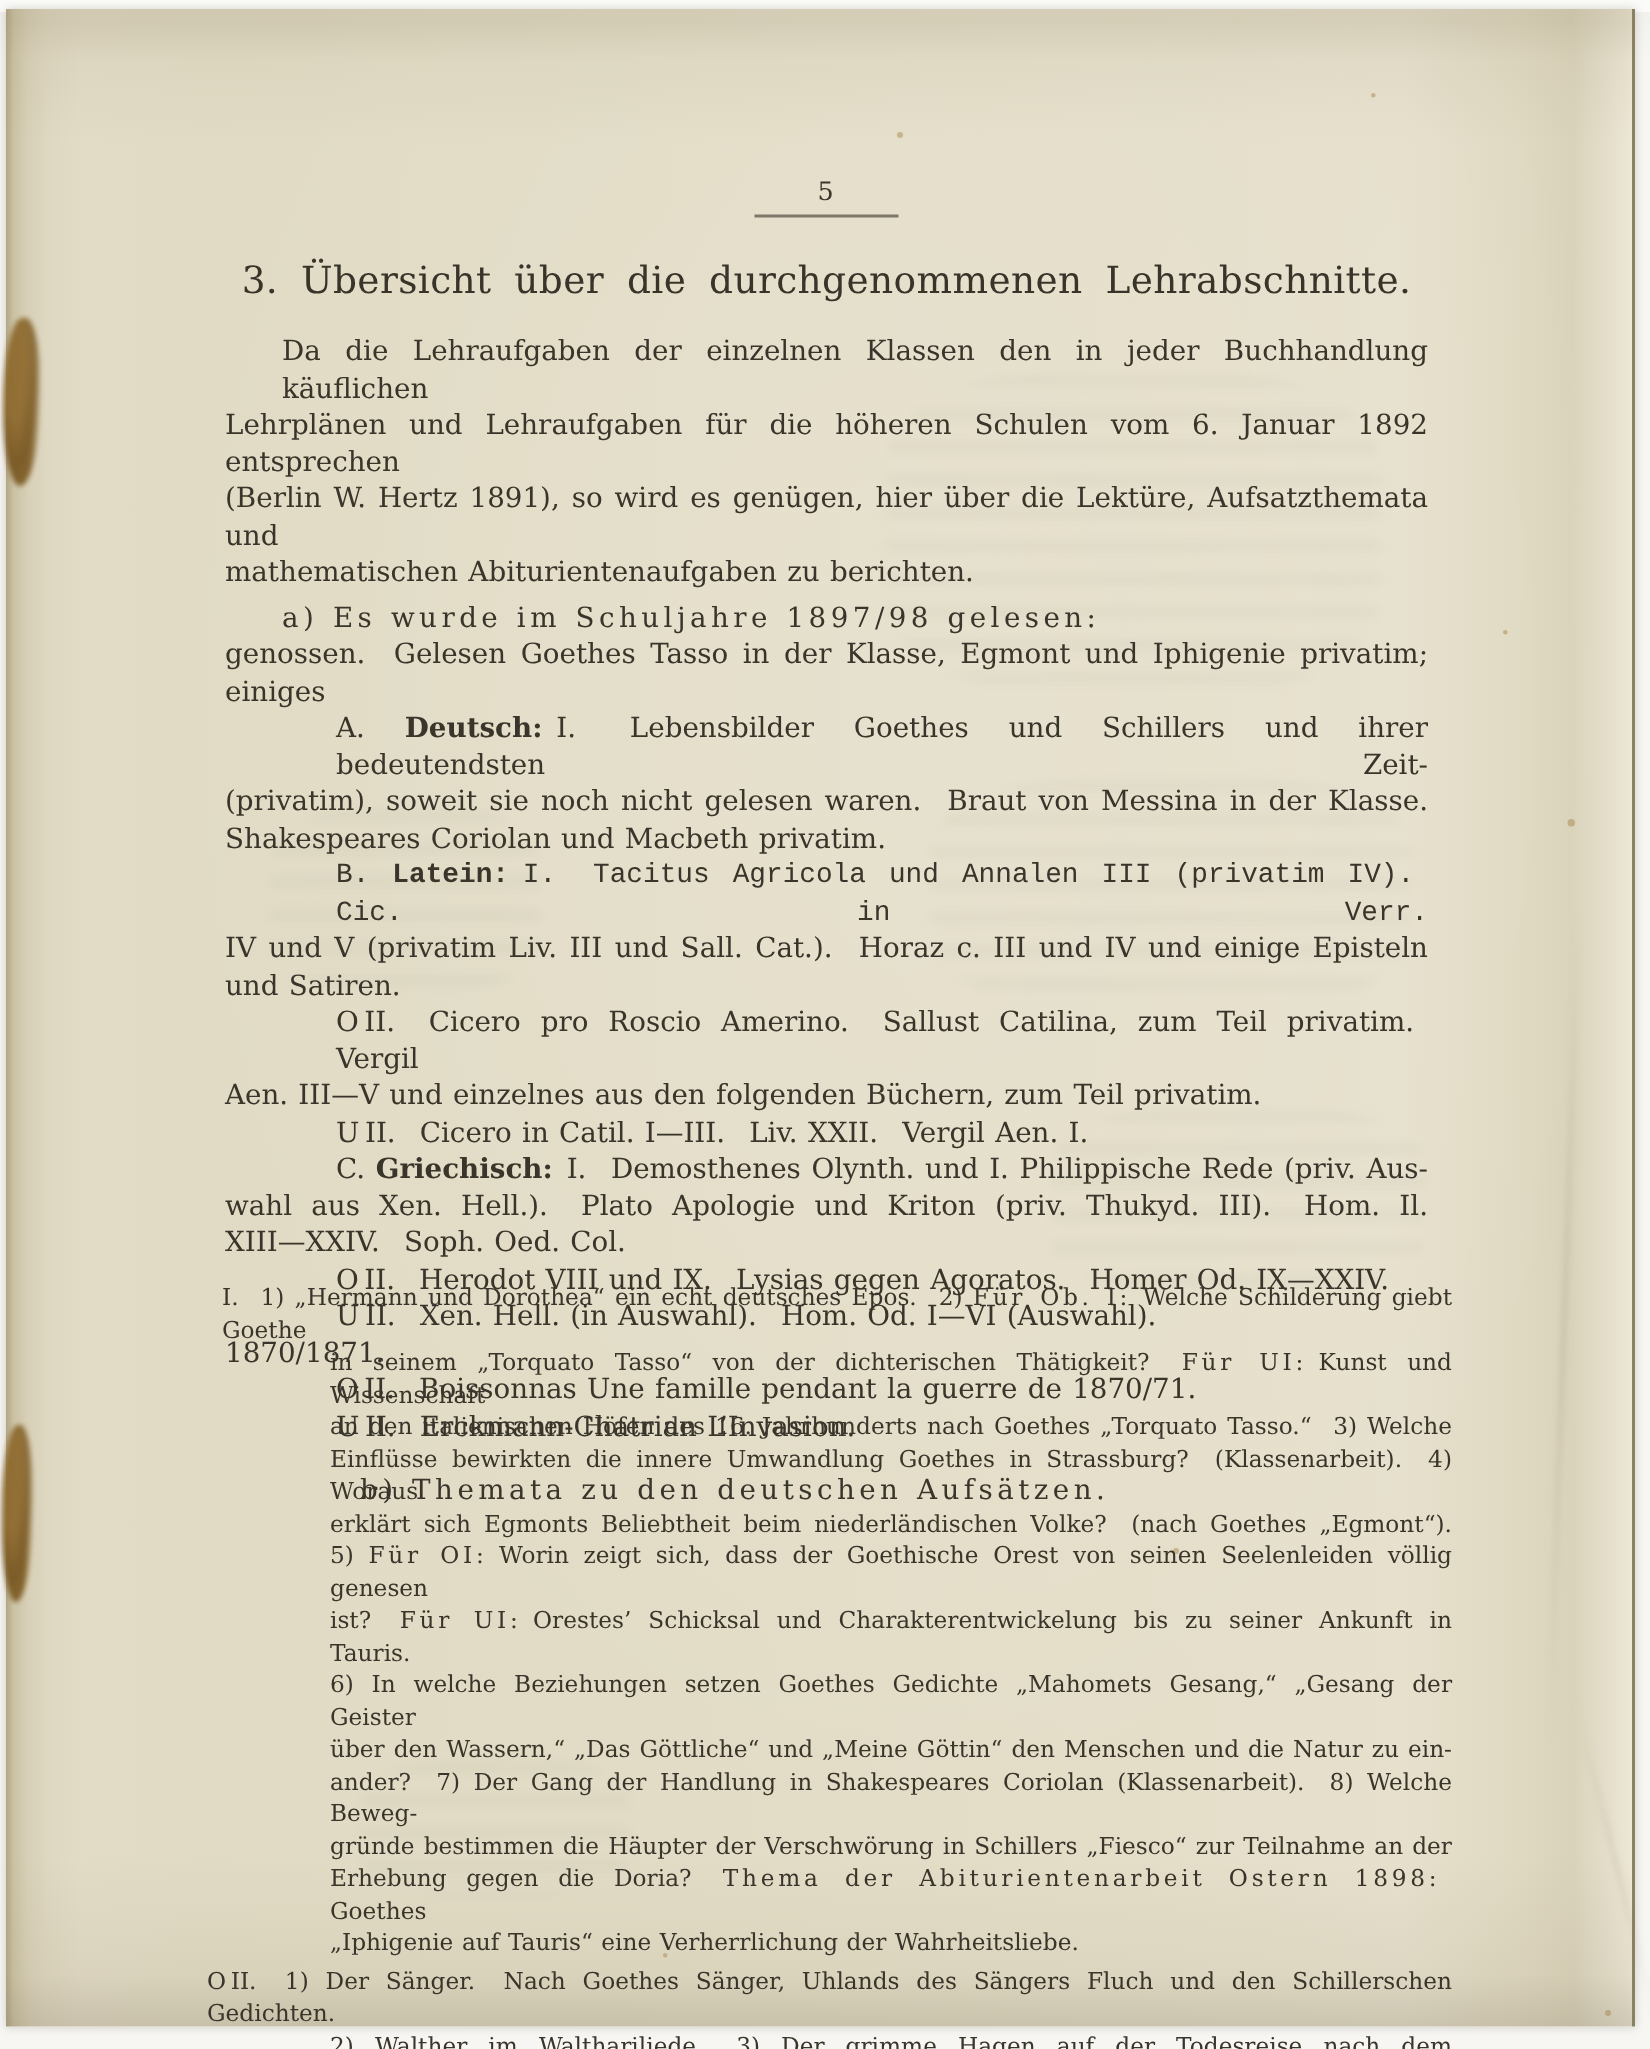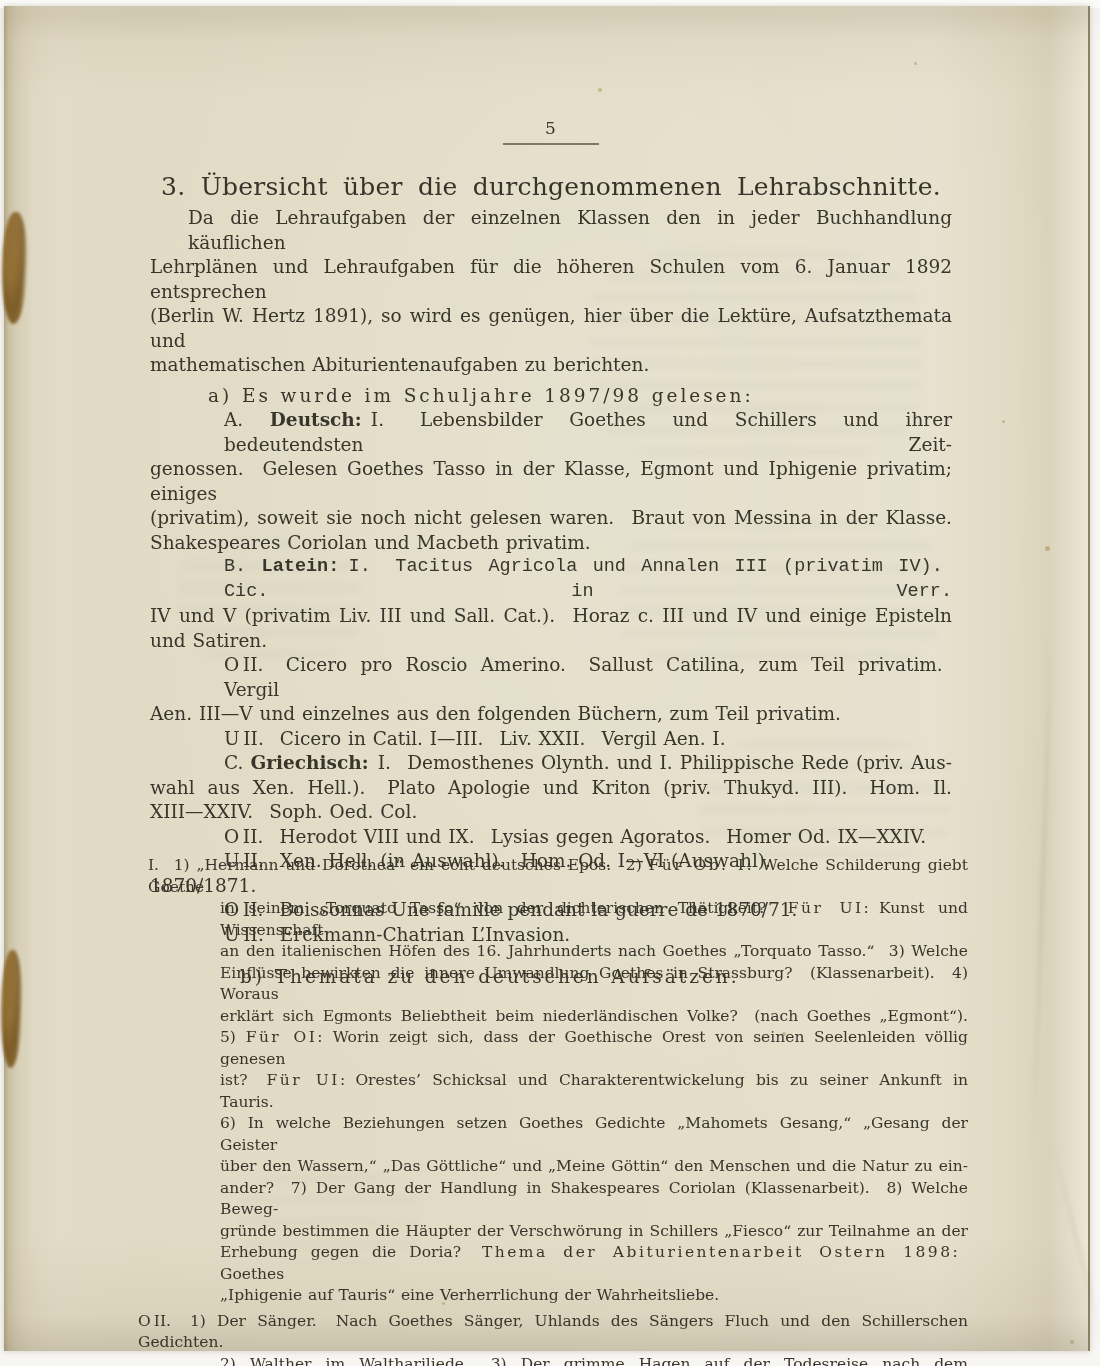--- a/index.html
+++ b/index.html
@@ -50,21 +50,21 @@
   .heading {
     position: absolute; left: 146px; top: 166px; width: 802px; margin: 0;
     text-align: center; font-size: 25px; font-weight: normal; line-height: 30px;
     color: #39342a; word-spacing: 0.28em; letter-spacing: 0.01em;
   }
   .textcol {
     position: absolute; color: #3a352b;
     --lh: 24.5px;
     font-size: 18.5px; word-spacing: 0.05em;
   }
-  #body-block  { left: 146px; top: 200px; width: 802px; }
+  #body-block  { left: 146px; top: 217px; width: 802px; }
   #small-block { left: 144px; top: 849px; width: 820px; --lh: 21.5px; font-size: 15.5px; }
   .line { line-height: var(--lh); min-height: var(--lh); text-align: left; }
   .line.j { text-align: justify; text-align-last: justify; }
   .b { font-weight: bold; }
   .sp { letter-spacing: 0.16em; }
 </style>
 </head>
 <body>
 
 <div class="scan">
@@ -95,23 +95,23 @@
       <div class="pagenum-rule"></div>
     </div>
 
     <h1 class="heading">3. Übersicht über die durchgenommenen Lehrabschnitte.</h1>
 
     <div id="body-block" class="textcol">
         <div class="line j" style="margin-left: 38px;">Da die Lehraufgaben der einzelnen Klassen den in jeder Buchhandlung käuflichen</div>
         <div class="line j">Lehrplänen und Lehraufgaben für die höheren Schulen vom 6. Januar 1892 entsprechen</div>
         <div class="line j">(Berlin W. Hertz 1891), so wird es genügen, hier über die Lektüre, Aufsatzthemata und</div>
         <div class="line">mathematischen Abiturientenaufgaben zu berichten.</div>
-        <div class="line" style="margin-left: 58px; margin-top: 6px;"><span class="sp">a) Es wurde im Schuljahre 1897/98 gelesen:</span></div>
+        <div class="line" style="margin-left: 38px; margin-top: 6px;"><span class="sp">a) Es wurde im Schuljahre 1897/98 gelesen:</span></div>
+        <div class="line j">genossen.  Gelesen Goethes Tasso in der Klasse, Egmont und Iphigenie privatim; einiges</div>
         <div class="line j" style="margin-left: 74px;">A. <span class="b">Deutsch:</span> I.  Lebensbilder Goethes und Schillers und ihrer bedeutendsten Zeit-</div>
-        <div class="line j">genossen.  Gelesen Goethes Tasso in der Klasse, Egmont und Iphigenie privatim; einiges</div>
         <div class="line j">(privatim), soweit sie noch nicht gelesen waren.  Braut von Messina in der Klasse.</div>
         <div class="line">Shakespeares Coriolan und Macbeth privatim.</div>
         <div class="line j" style="margin-left: 74px; font-family: Liberation Mono, monospace;">B. <span class="b">Latein:</span> I.  Tacitus Agricola und Annalen III (privatim IV).  Cic. in Verr.</div>
         <div class="line j">IV und V (privatim Liv. III und Sall. Cat.).  Horaz c. III und IV und einige Episteln</div>
         <div class="line">und Satiren.</div>
         <div class="line j" style="margin-left: 74px;">O II.  Cicero pro Roscio Amerino.  Sallust Catilina, zum Teil privatim.  Vergil</div>
         <div class="line">Aen. III—V und einzelnes aus den folgenden Büchern, zum Teil privatim.</div>
         <div class="line" style="margin-left: 74px;">U II.  Cicero in Catil. I—III.  Liv. XXII.  Vergil Aen. I.</div>
         <div class="line j" style="margin-left: 74px;">C. <span class="b">Griechisch:</span> I.  Demosthenes Olynth. und I. Philippische Rede (priv. Aus-</div>
         <div class="line j">wahl aus Xen. Hell.).  Plato Apologie und Kriton (priv. Thukyd. III).  Hom. Il.</div>

